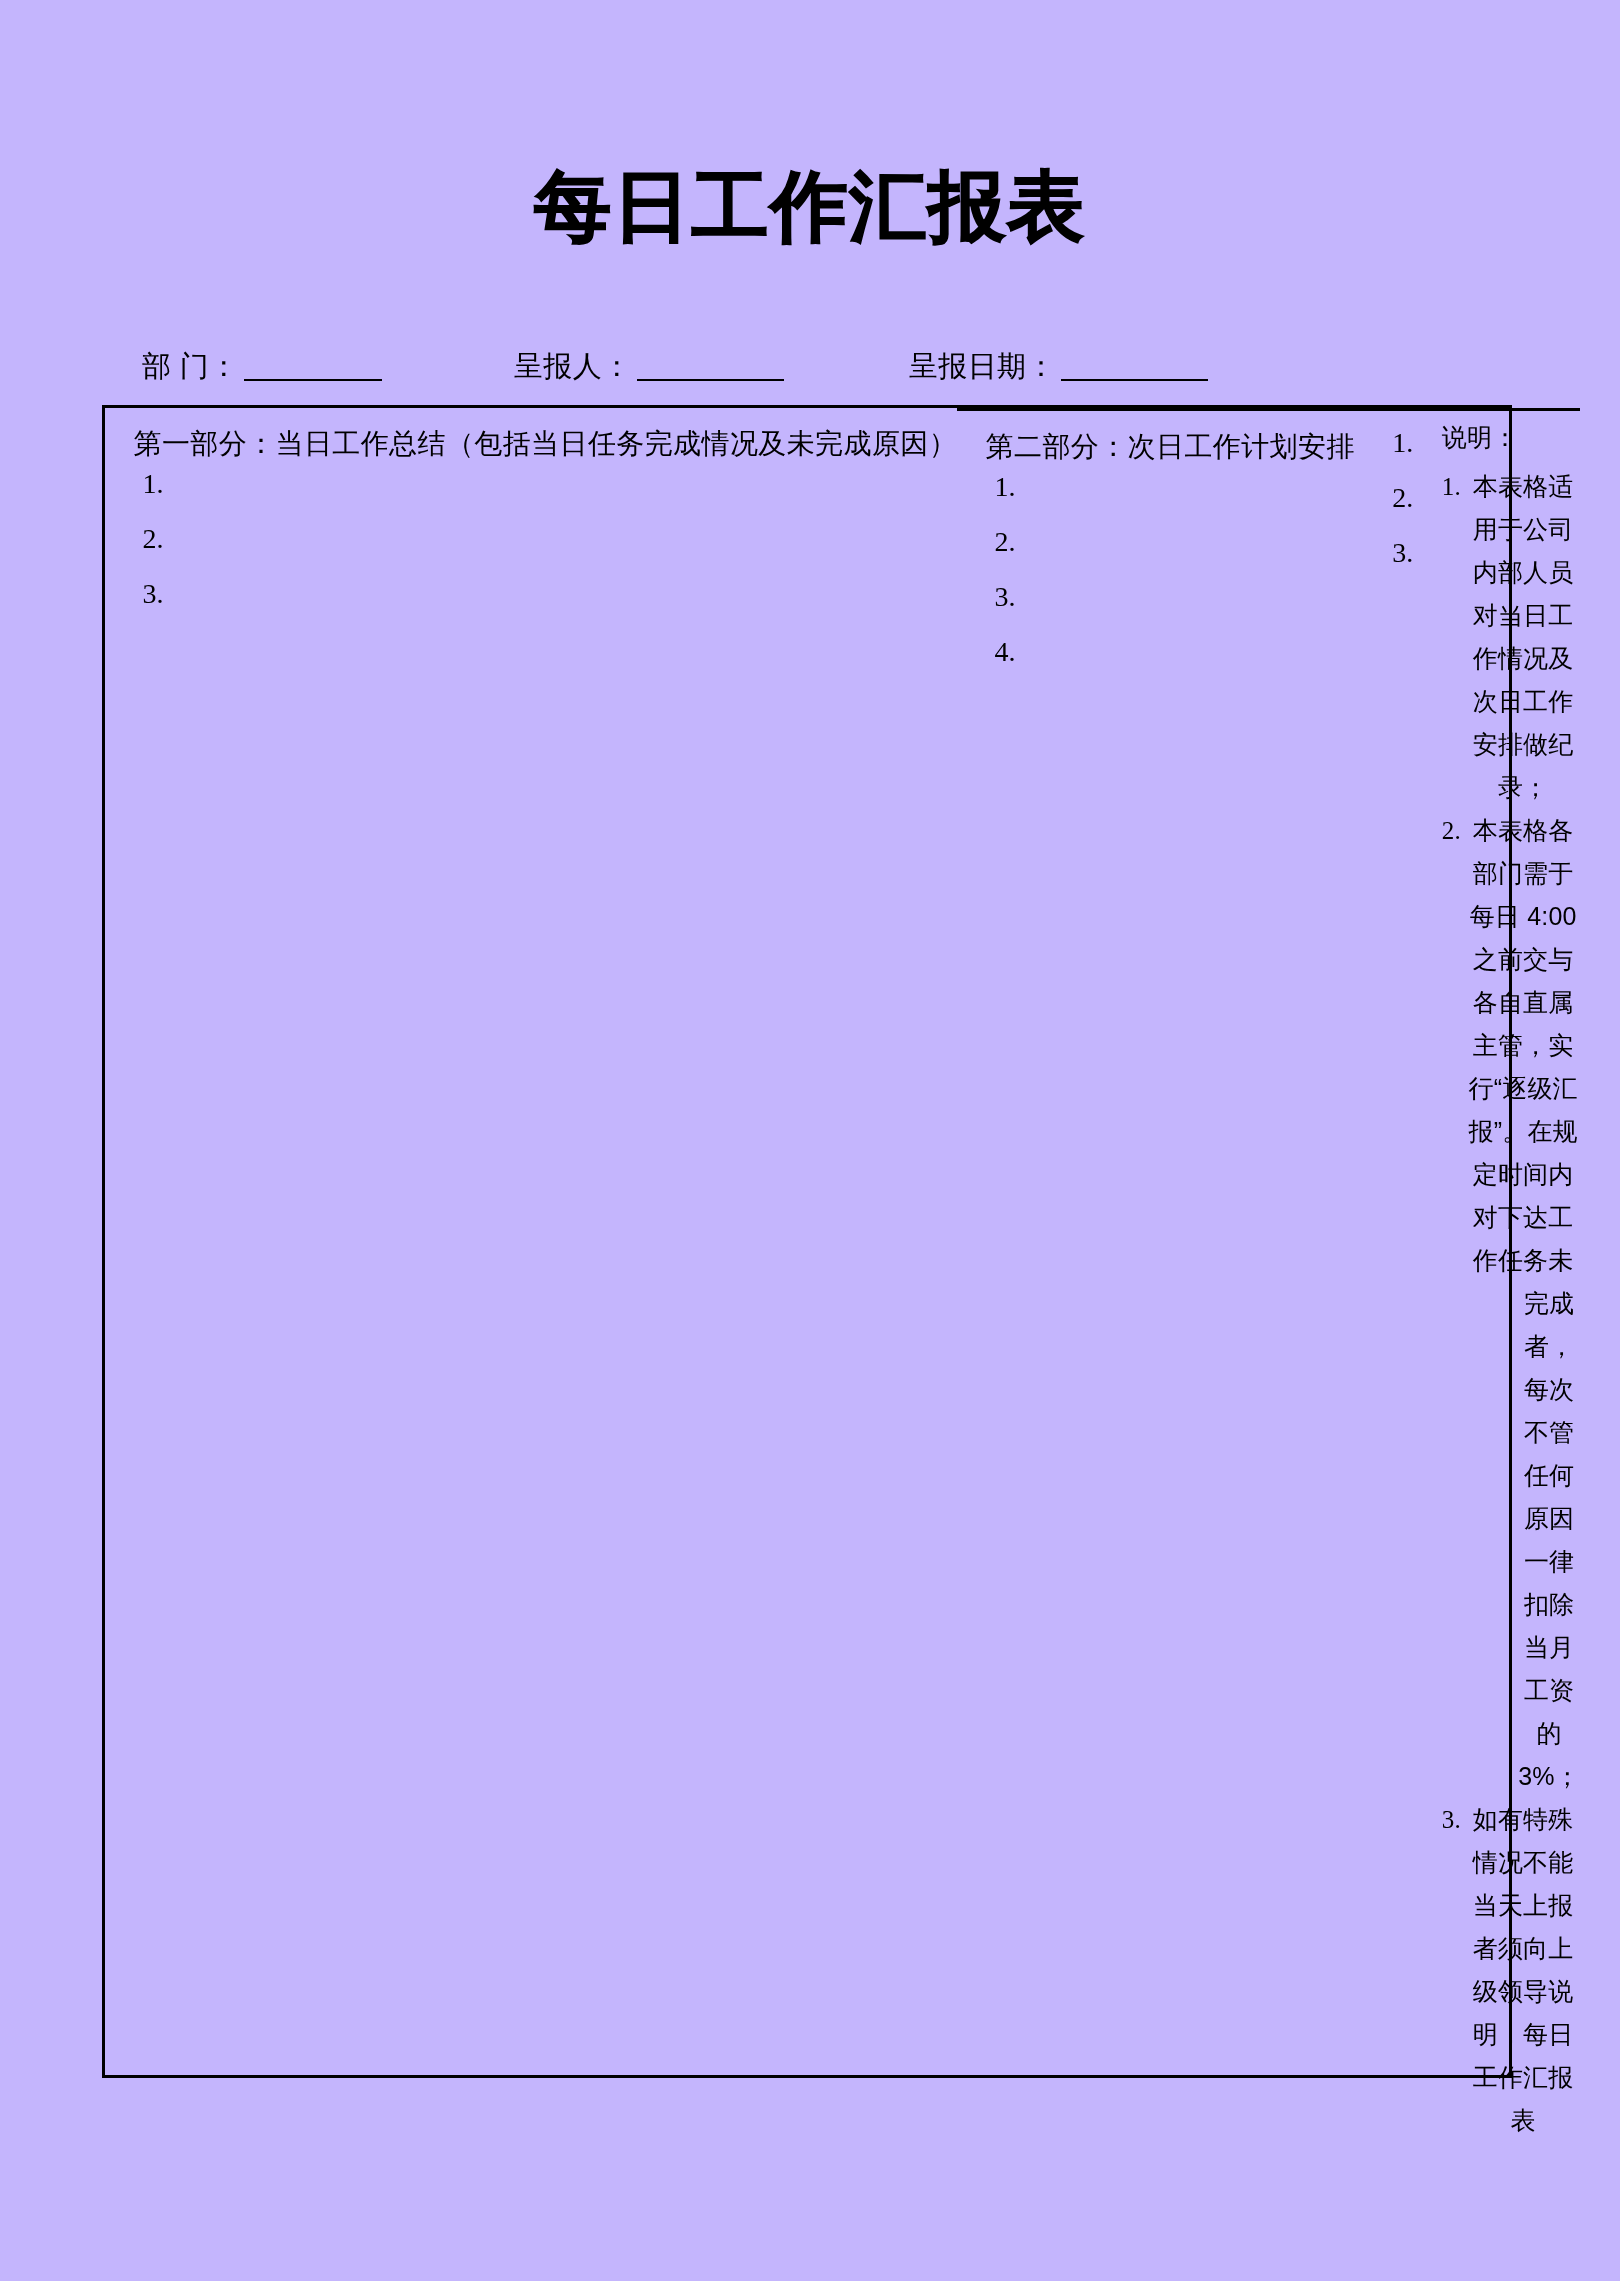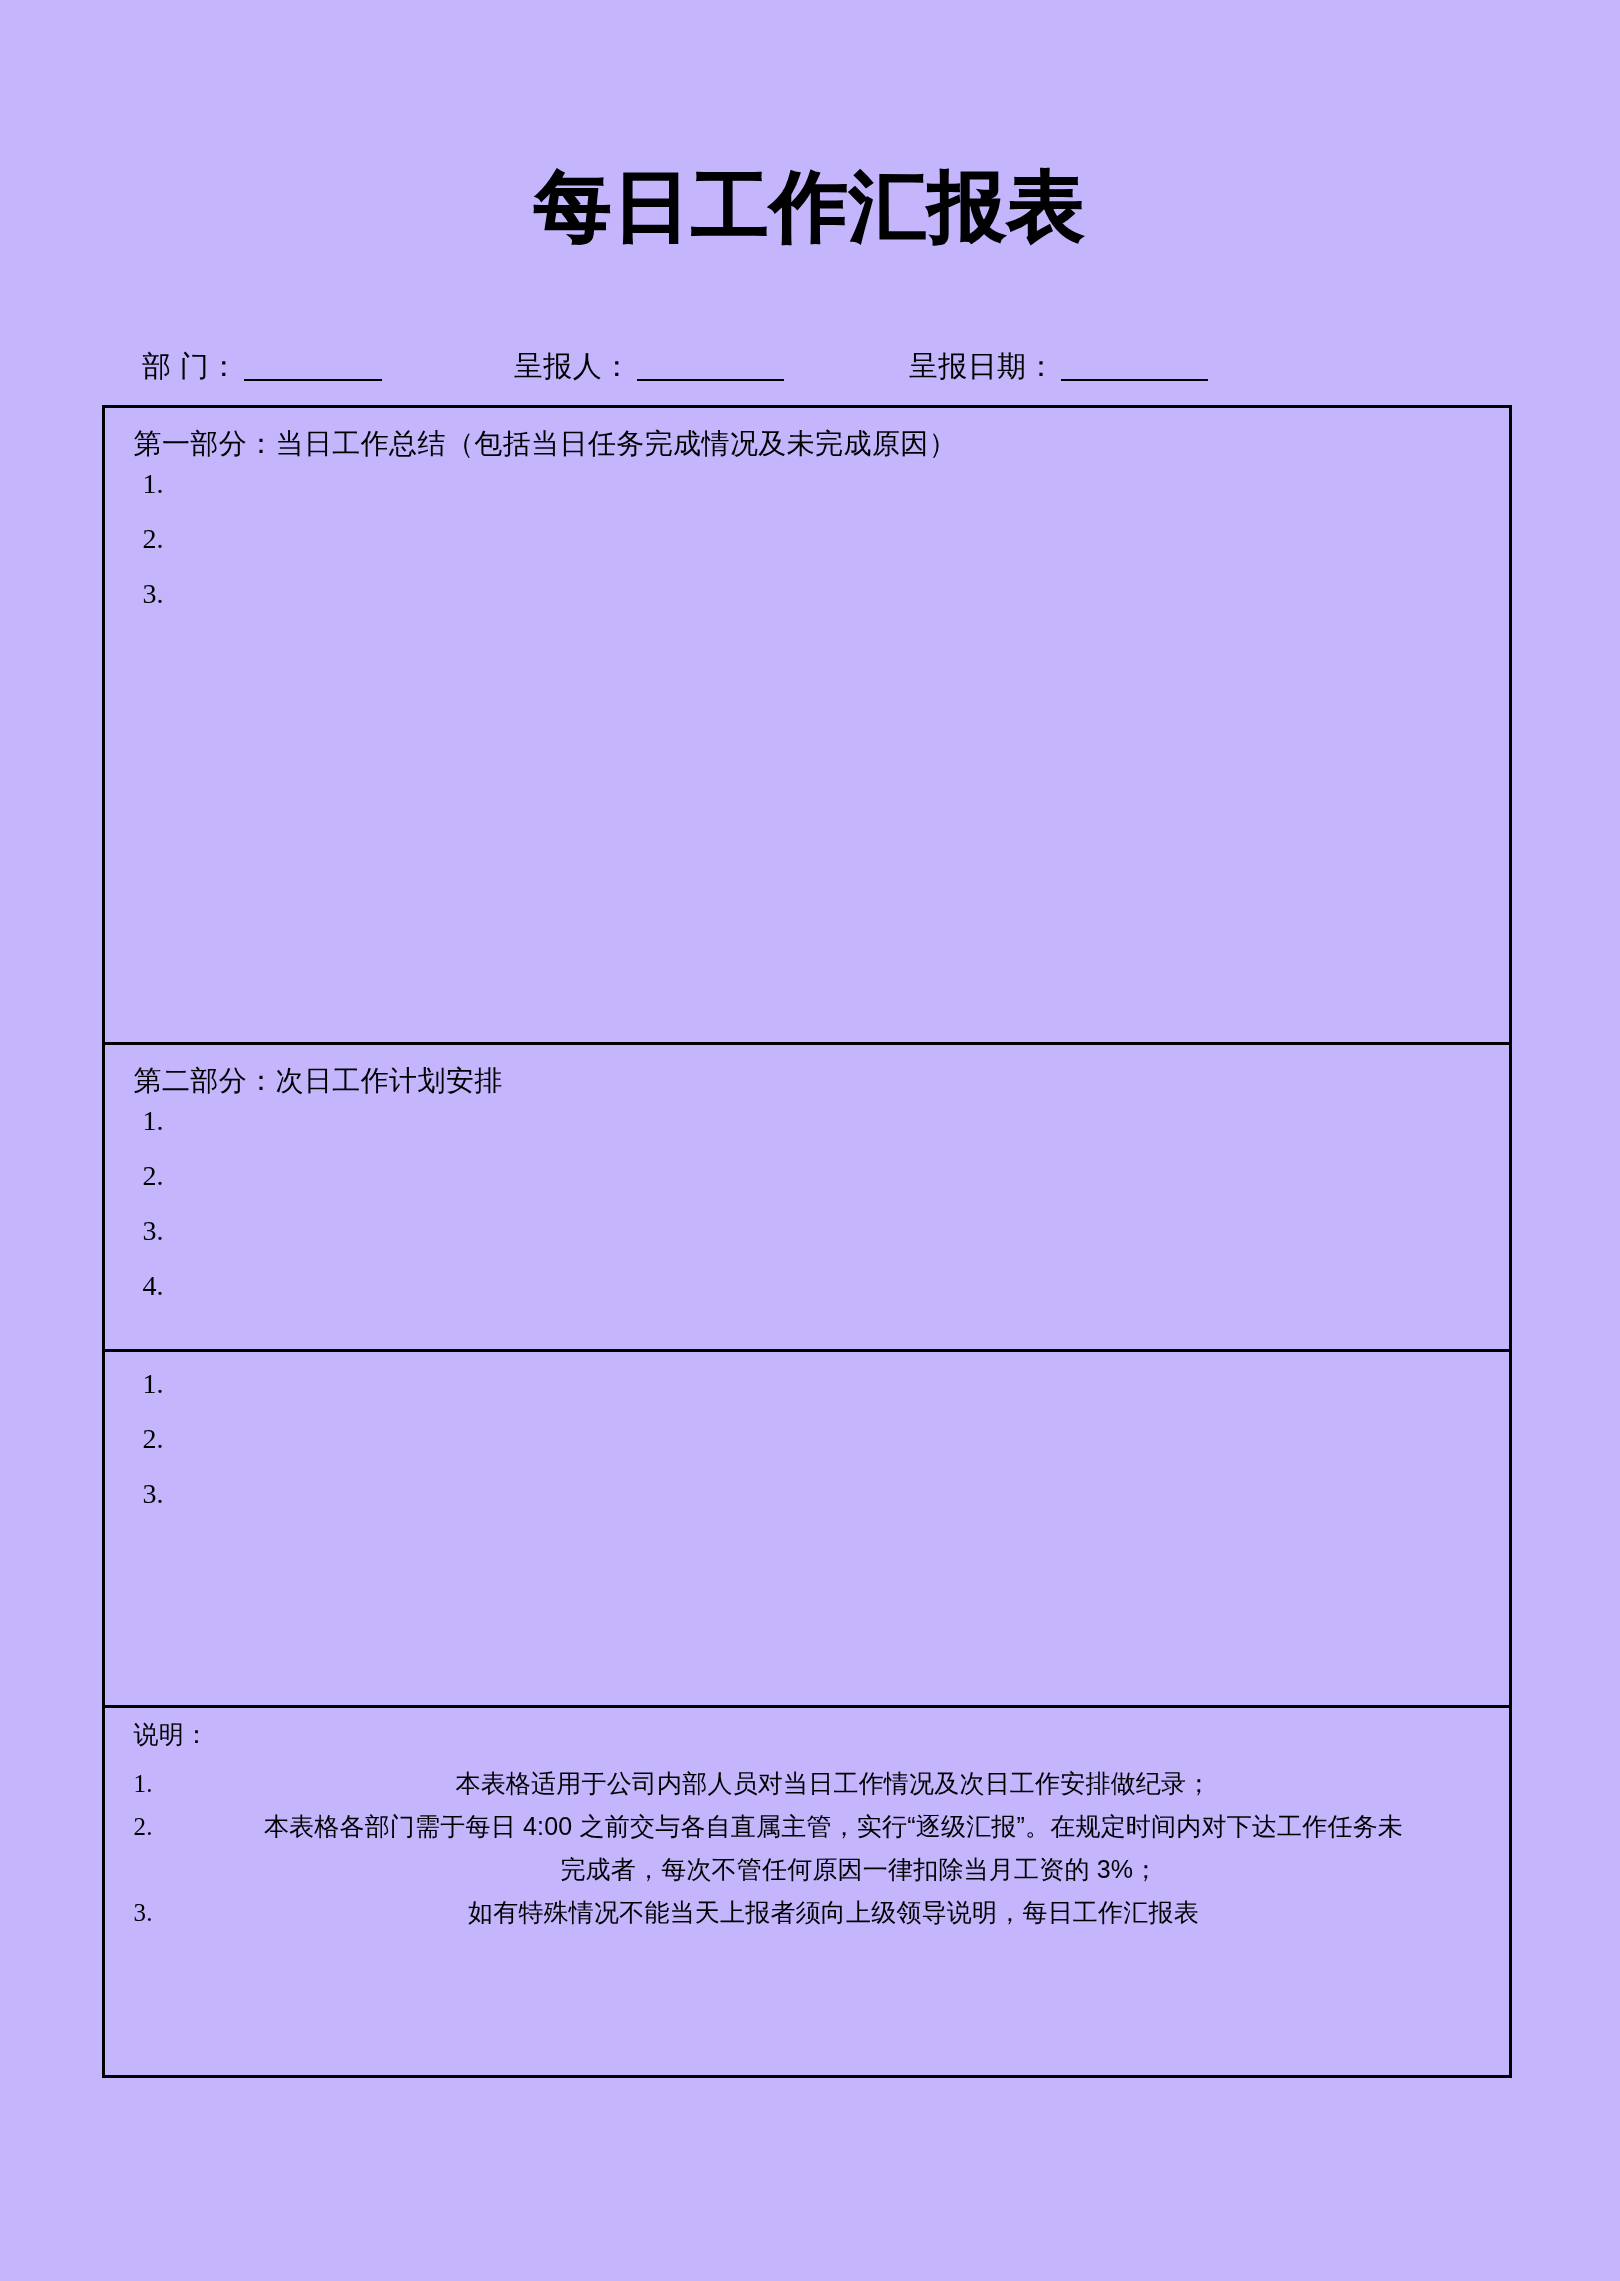--- a/index.html
+++ b/index.html
@@ -77,21 +77,21 @@
   
   .form-table {
     position: absolute;
     left: 102px;
     top: 405px;
     width: 1410px;
     height: 1673px;
     border: 3.6px solid #000;
     box-sizing: border-box;
     display: flex;
-    flex-direction: column;
+    flex-direction: row;
   }
   .sec {
     box-sizing: border-box;
     position: relative;
     padding: 18px 0 0 28.5px;
   }
   .sec + .sec { border-top: 3.6px solid #000; }
 
   .sec-1 { height: 634px; }
   .sec-2 { height: 307px; }

